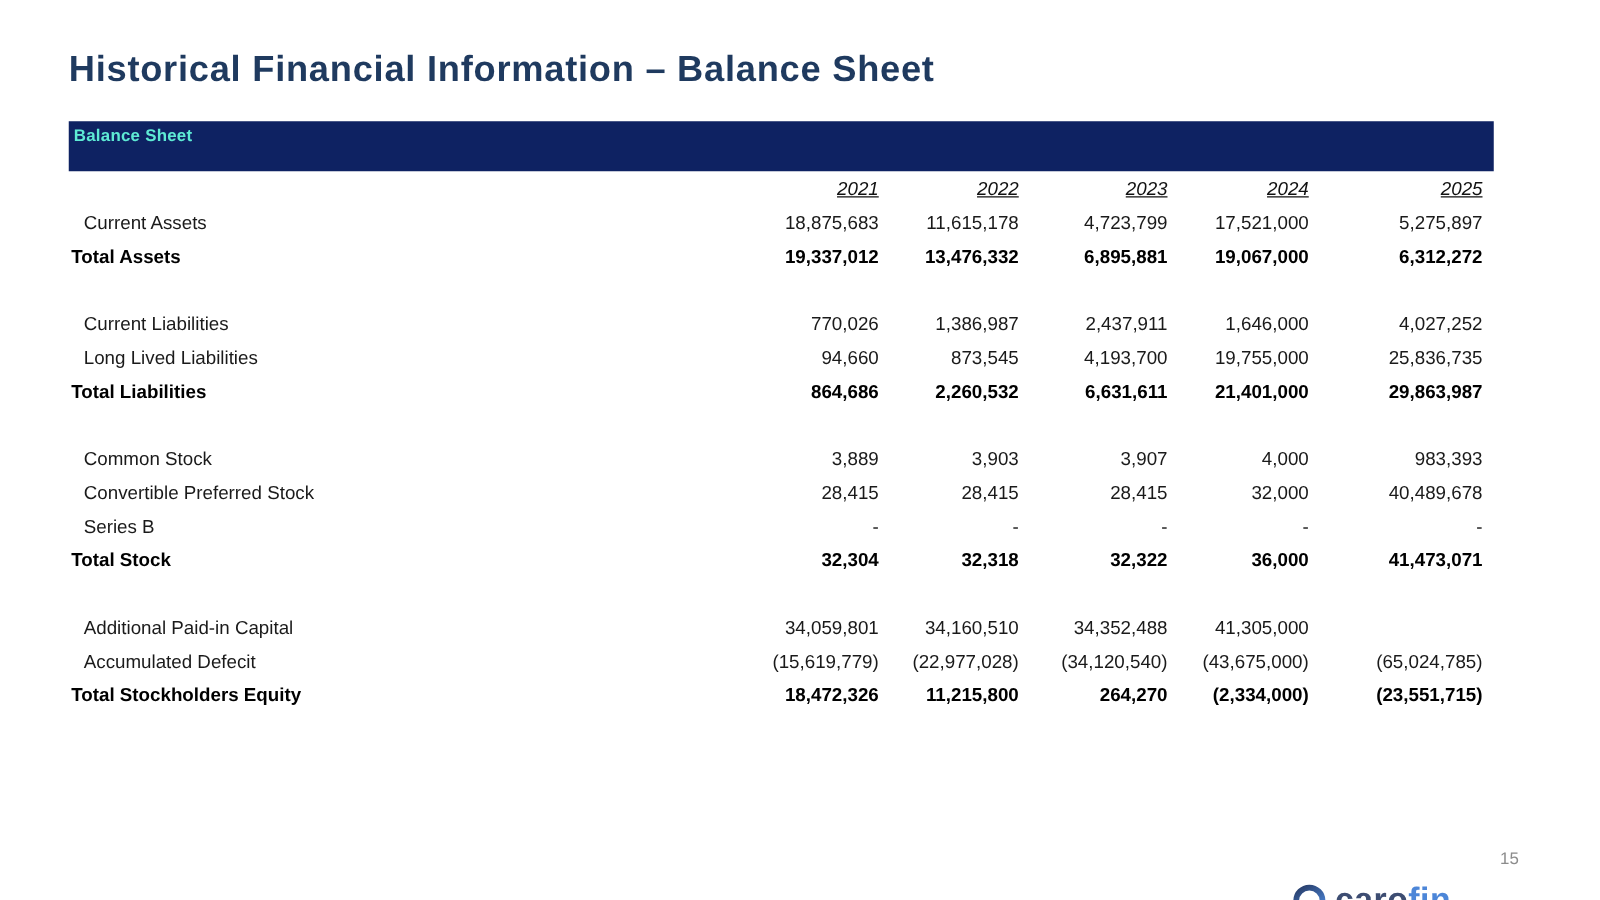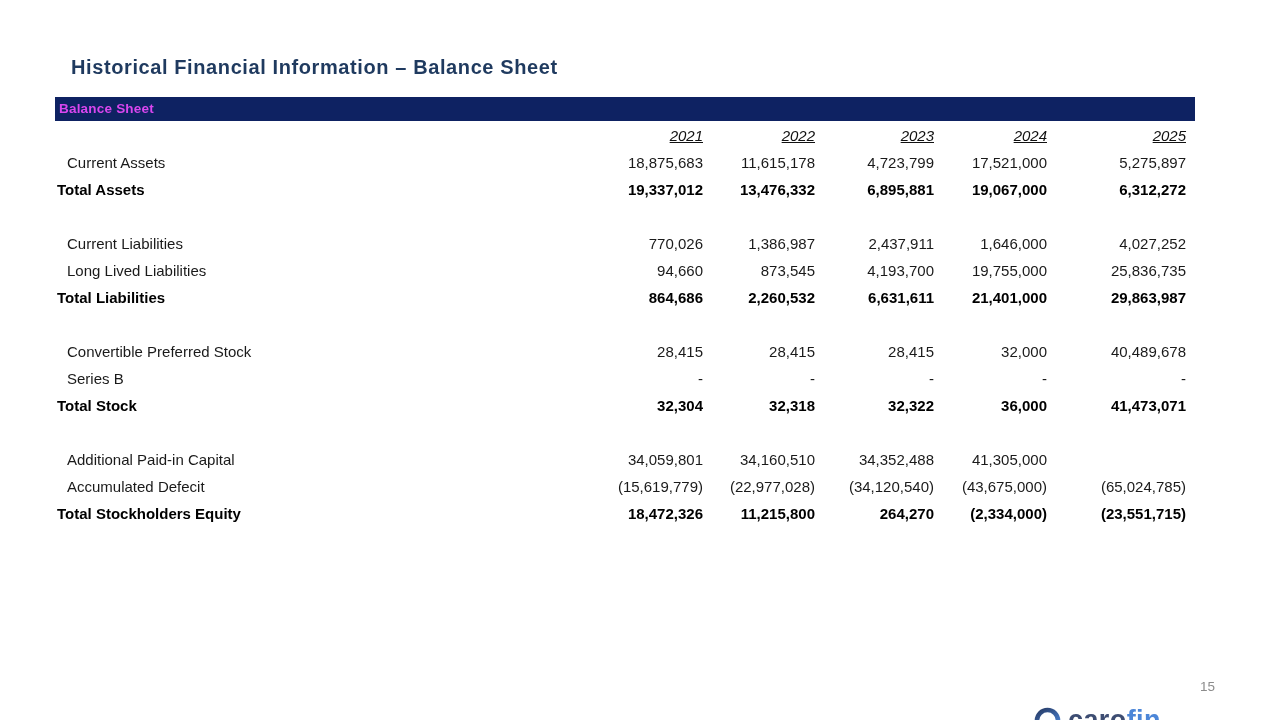--- a/index.html
+++ b/index.html
@@ -5,32 +5,32 @@
   html,body { margin:0; padding:0; background:#e9e9e9; }
   .slide {
     position:relative;
     width:1280px; height:720px;
     background:#ffffff;
     font-family:"Liberation Sans", sans-serif;
     overflow:hidden;
     margin:0 auto;
   }
   .page-title {
-    position:absolute; left:55px; top:40px; margin:16px;
-    font-size:20px; font-weight:700; letter-spacing:0.6px;
+    position:absolute; left:55px; top:40px; margin:0;
+    font-size:29px; font-weight:700; letter-spacing:0.6px;
     color:var(--title-navy, #1F3A5F);
     white-space:nowrap;
   }
   .sheet {
     position:absolute; left:55px; top:97px; width:1140px;
   }
   .sheet-header {
-    height:24px; line-height:24px;
+    height:40px; line-height:24px;
     background:var(--bar-navy, #0E2262);
-    color:#d946ef; font-weight:700; font-size:13.5px;
+    color:#5eead4; font-weight:700; font-size:13.5px;
     padding-left:4px; letter-spacing:0.2px;
   }
   table.balance {
     width:100%; border-collapse:collapse; table-layout:fixed;
     font-size:15px; color:var(--text-dark, #1A1A1A);
   }
   table.balance th, table.balance td { white-space:nowrap; overflow:hidden; }
   table.balance thead th {
     height:26px; vertical-align:middle;
     font-style:italic; font-weight:400; text-align:right;
@@ -131,20 +131,28 @@
             <td>864,686</td>
             <td>2,260,532</td>
             <td>6,631,611</td>
             <td>21,401,000</td>
             <td>29,863,987</td>
           </tr>
           <tr class="spacer">
             <td colspan="6"></td>
           </tr>
           <tr>
+            <td class="label">Common Stock</td>
+            <td>3,889</td>
+            <td>3,903</td>
+            <td>3,907</td>
+            <td>4,000</td>
+            <td>983,393</td>
+          </tr>
+          <tr>
             <td class="label">Convertible Preferred Stock</td>
             <td>28,415</td>
             <td>28,415</td>
             <td>28,415</td>
             <td>32,000</td>
             <td>40,489,678</td>
           </tr>
           <tr>
             <td class="label">Series B</td>
             <td>-</td>

